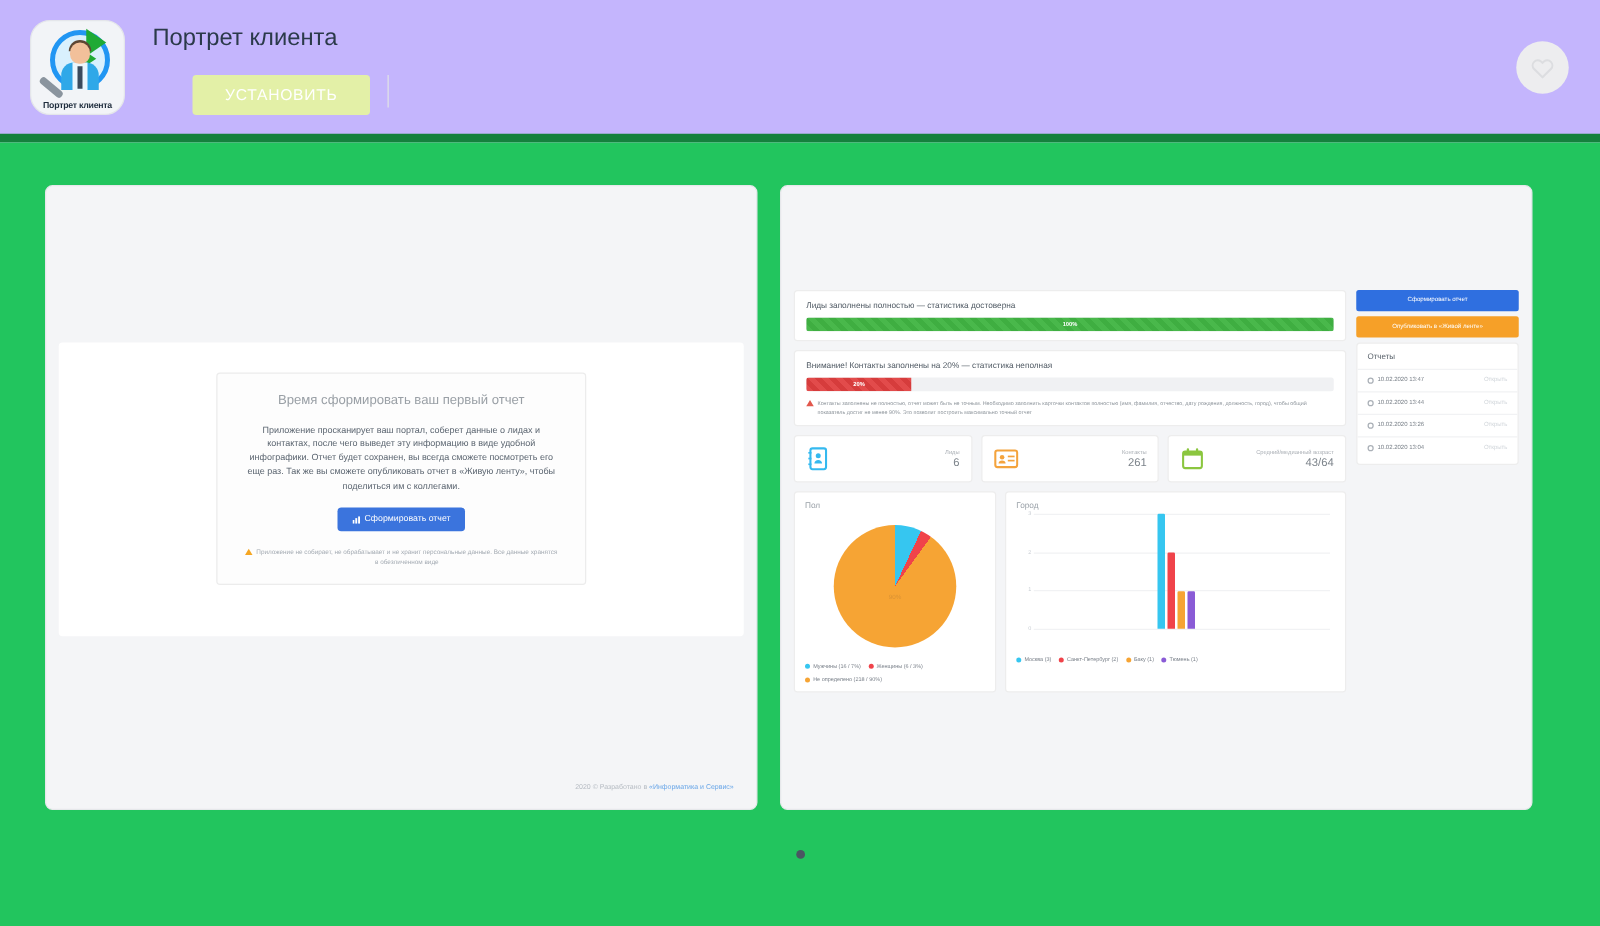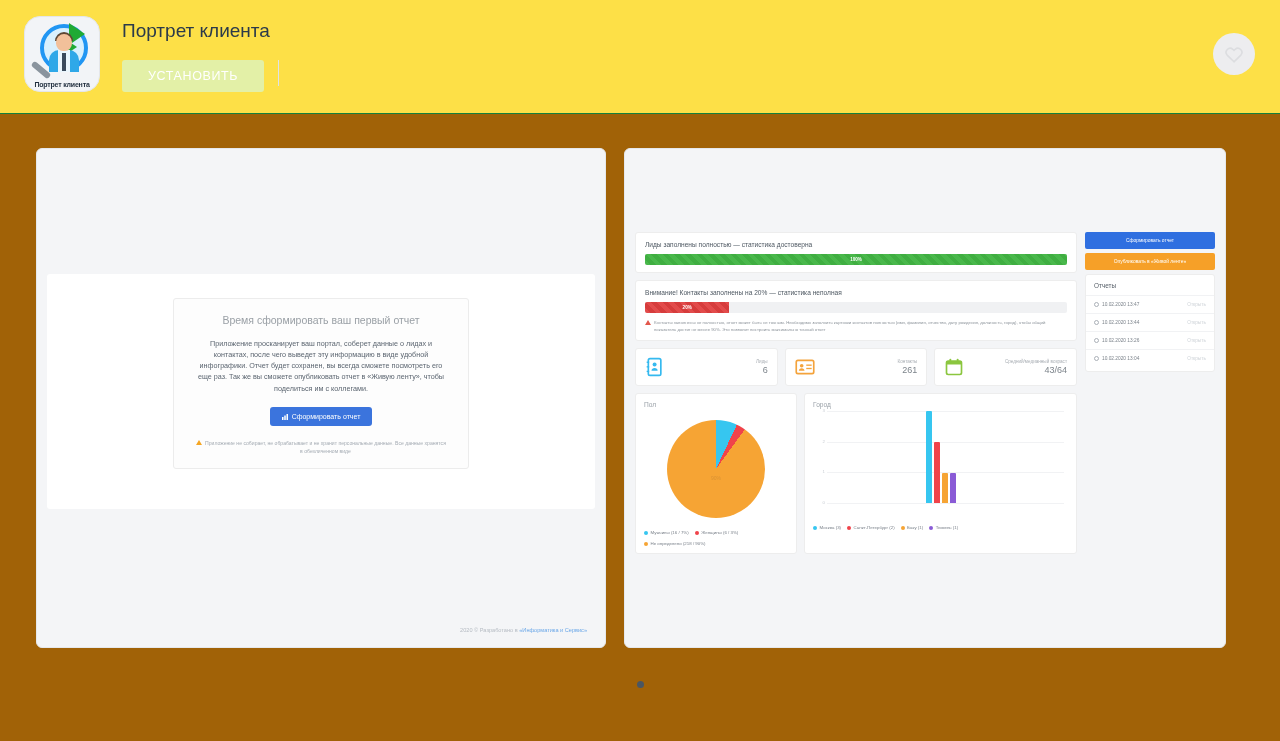--- a/index.html
+++ b/index.html
@@ -7,22 +7,22 @@
     width: 1280px; height: 741px;
     font-family: "Liberation Sans", sans-serif;
     background: #ffffff;
     overflow: hidden;
   }
 
   
   .app-header {
     position: relative;
     height: 114px;
-    background: #fde047;
-    border-bottom: 1px solid #15803d;
+    background: #c4b5fd;
+    border-bottom: 7px solid #15803d;
     padding: 16px 24px 0 24px;
     display: flex;
     align-items: flex-start;
   }
   .app-icon {
     width: 76px; height: 76px;
     border-radius: 16px;
     background: #f2f4f7;
     border: 1px solid #e4e6ea;
     position: relative;
@@ -104,21 +104,21 @@
     letter-spacing: -0.2px;
   }
 
   .app-head-right { margin-left: 22px; padding-top: 4px; }
   .app-title {
     font-size: 19px;
     color: #2b3a4a;
     font-weight: normal;
     margin-bottom: 18px;
   }
-  .app-actions { display: flex; align-items: flex-start; }
+  .app-actions { display: flex; align-items: flex-start; margin-left: 32px; }
   .btn-install {
     background: #e3f0a7;
     color: #ffffff;
     border: none;
     border-radius: 3px;
     padding: 9px 26px;
     font-size: 12.5px;
     letter-spacing: 0.6px;
     cursor: pointer;
   }
@@ -160,21 +160,21 @@
     border-radius: 50%;
     background: #ededef;
     display: flex; align-items: center; justify-content: center;
     cursor: pointer;
     border: none;
   }
 
   
   .page {
     height: 627px;
-    background: #a16207;
+    background: #22c55e;
     position: relative;
   }
   .slides {
     display: flex;
     gap: 18px;
     padding: 34px 36px 0 36px;
   }
   .slide {
     background: #f4f5f7;
     border: 1px solid #e6e8eb;

